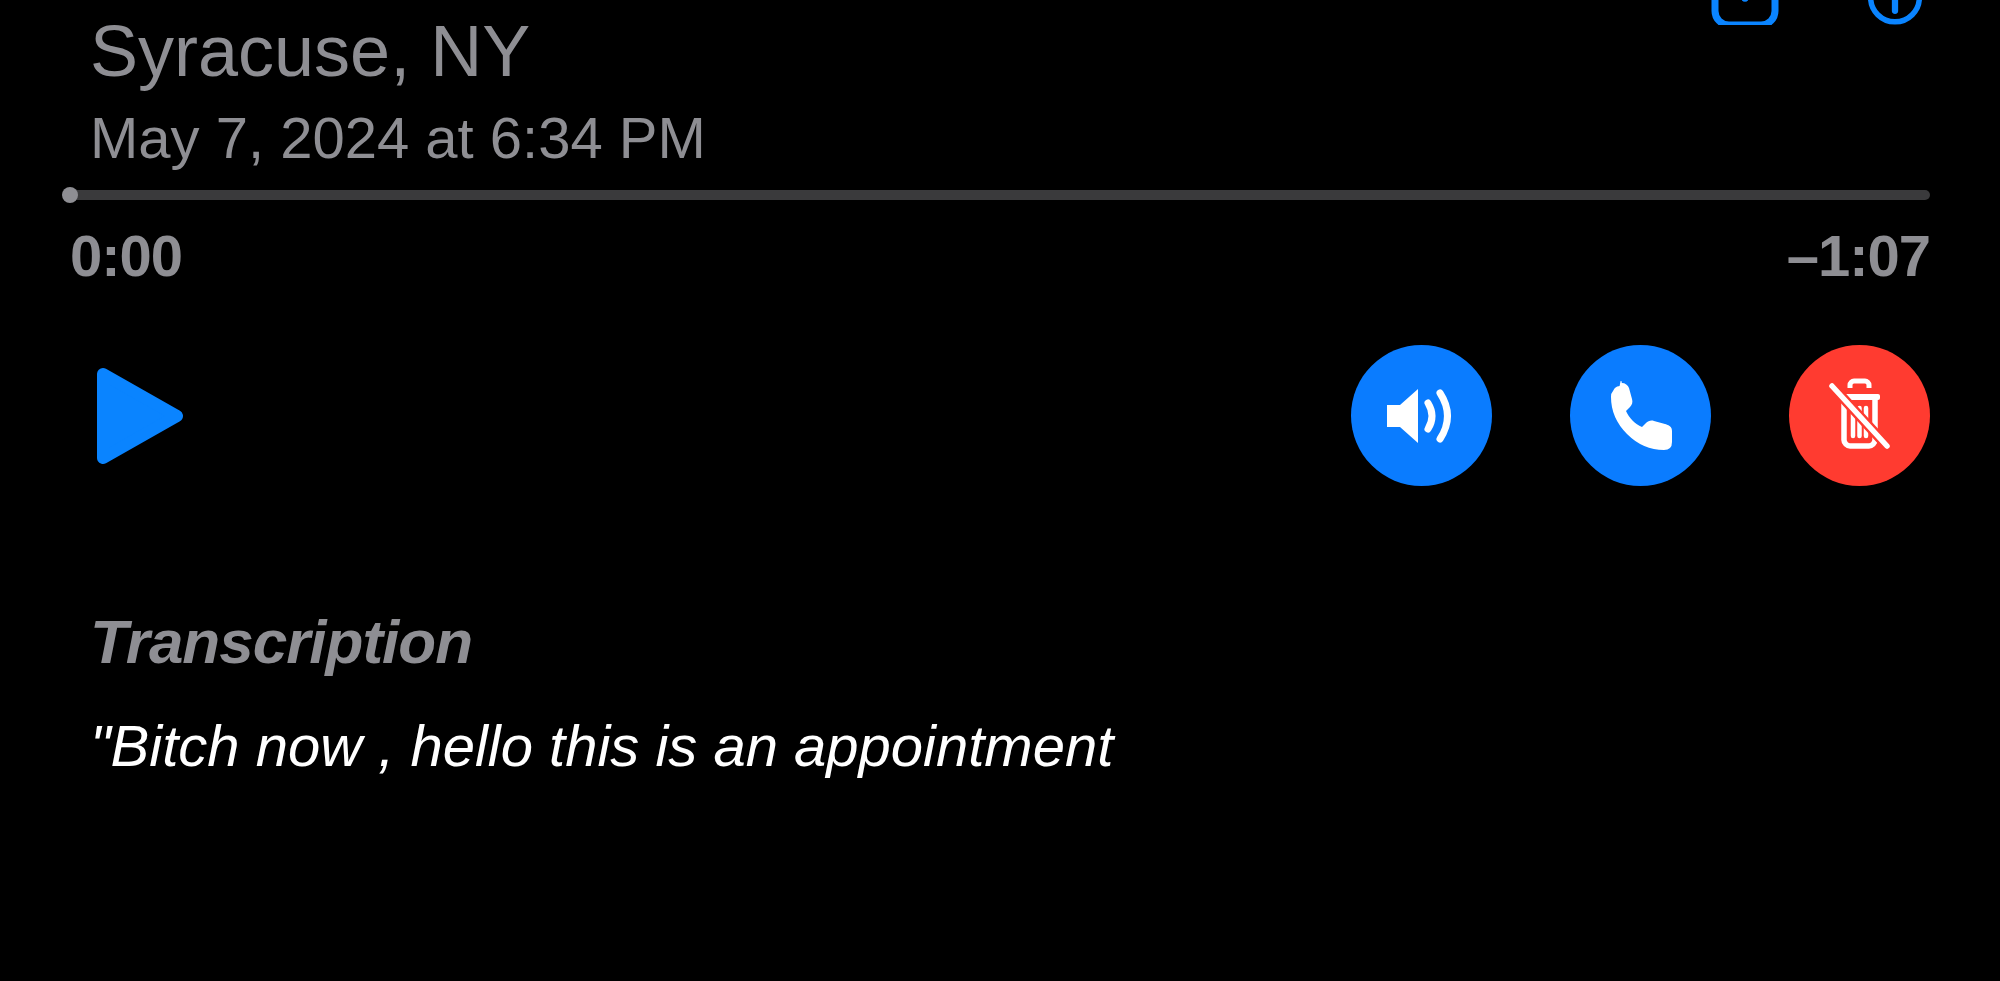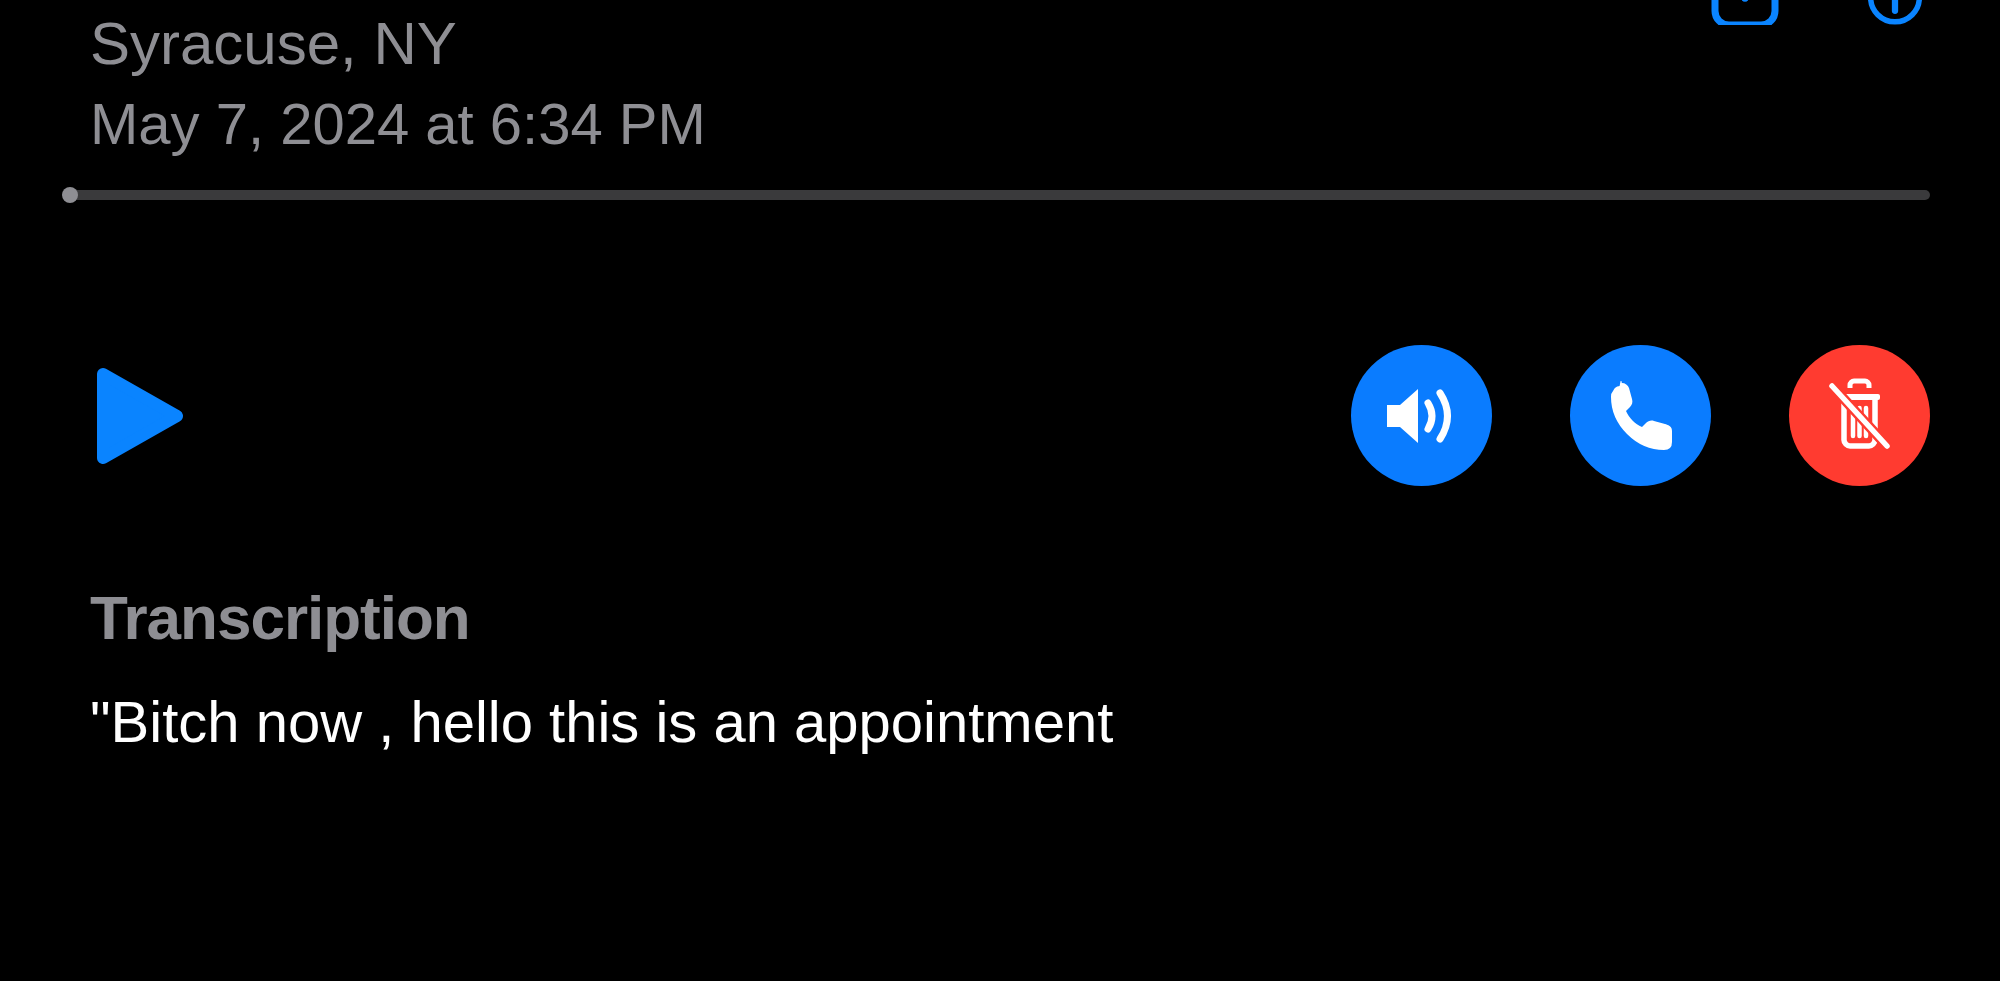--- a/index.html
+++ b/index.html
@@ -23,21 +23,21 @@
       display: flex;
       justify-content: space-between;
       align-items: flex-start;
     }
     .header-text {
       display: flex;
       flex-direction: column;
     }
     .location {
       color: #8e8e93;
-      font-size: 60px;
+      font-size: 72px;
       font-weight: 400;
       line-height: 1.2;
       margin-top: 8px;
     }
     .datetime {
       color: #8e8e93;
       font-size: 58px;
       font-weight: 400;
       line-height: 1.25;
       margin-top: 8px;
@@ -119,23 +119,24 @@
       cursor: pointer;
     }
     .circle-blue {
       background-color: #0a7cff;
     }
     .circle-red {
       background-color: #ff3b30;
     }
     .transcription-section {
       position: absolute;
-      top: 582px;
+      top: 606px;
       left: 90px;
       right: 70px;
+      font-style: italic;
     }
     .transcription-heading {
       color: #8e8e93;
       font-size: 62px;
       font-weight: 700;
       letter-spacing: -1px;
     }
     .transcription-text {
       color: #ffffff;
       font-size: 58px;
@@ -168,20 +169,24 @@
         <circle cx="35" cy="18" r="4.5" fill="#0a84ff"></circle>
         <line x1="35" y1="30" x2="35" y2="52" stroke="#0a84ff" stroke-width="8" stroke-linecap="round"></line>
       </svg>
     </div>
   </div>
 </div>
 
 <div class="progress-container">
   <div class="progress-track">
     <div class="progress-thumb"></div>
+  </div>
+  <div class="time-labels">
+    <div class="time-current">0:00</div>
+    <div class="time-remaining">–1:07</div>
   </div>
 </div>
 
 <div class="controls">
   <div class="play-button">
     <svg width="90" height="100" viewBox="0 0 90 100">
       <path d="M 8 8 L 82 50 L 8 92 Z" fill="#0a84ff" stroke="#0a84ff" stroke-width="12" stroke-linejoin="round"></path>
     </svg>
   </div>
   <div class="control-buttons">

